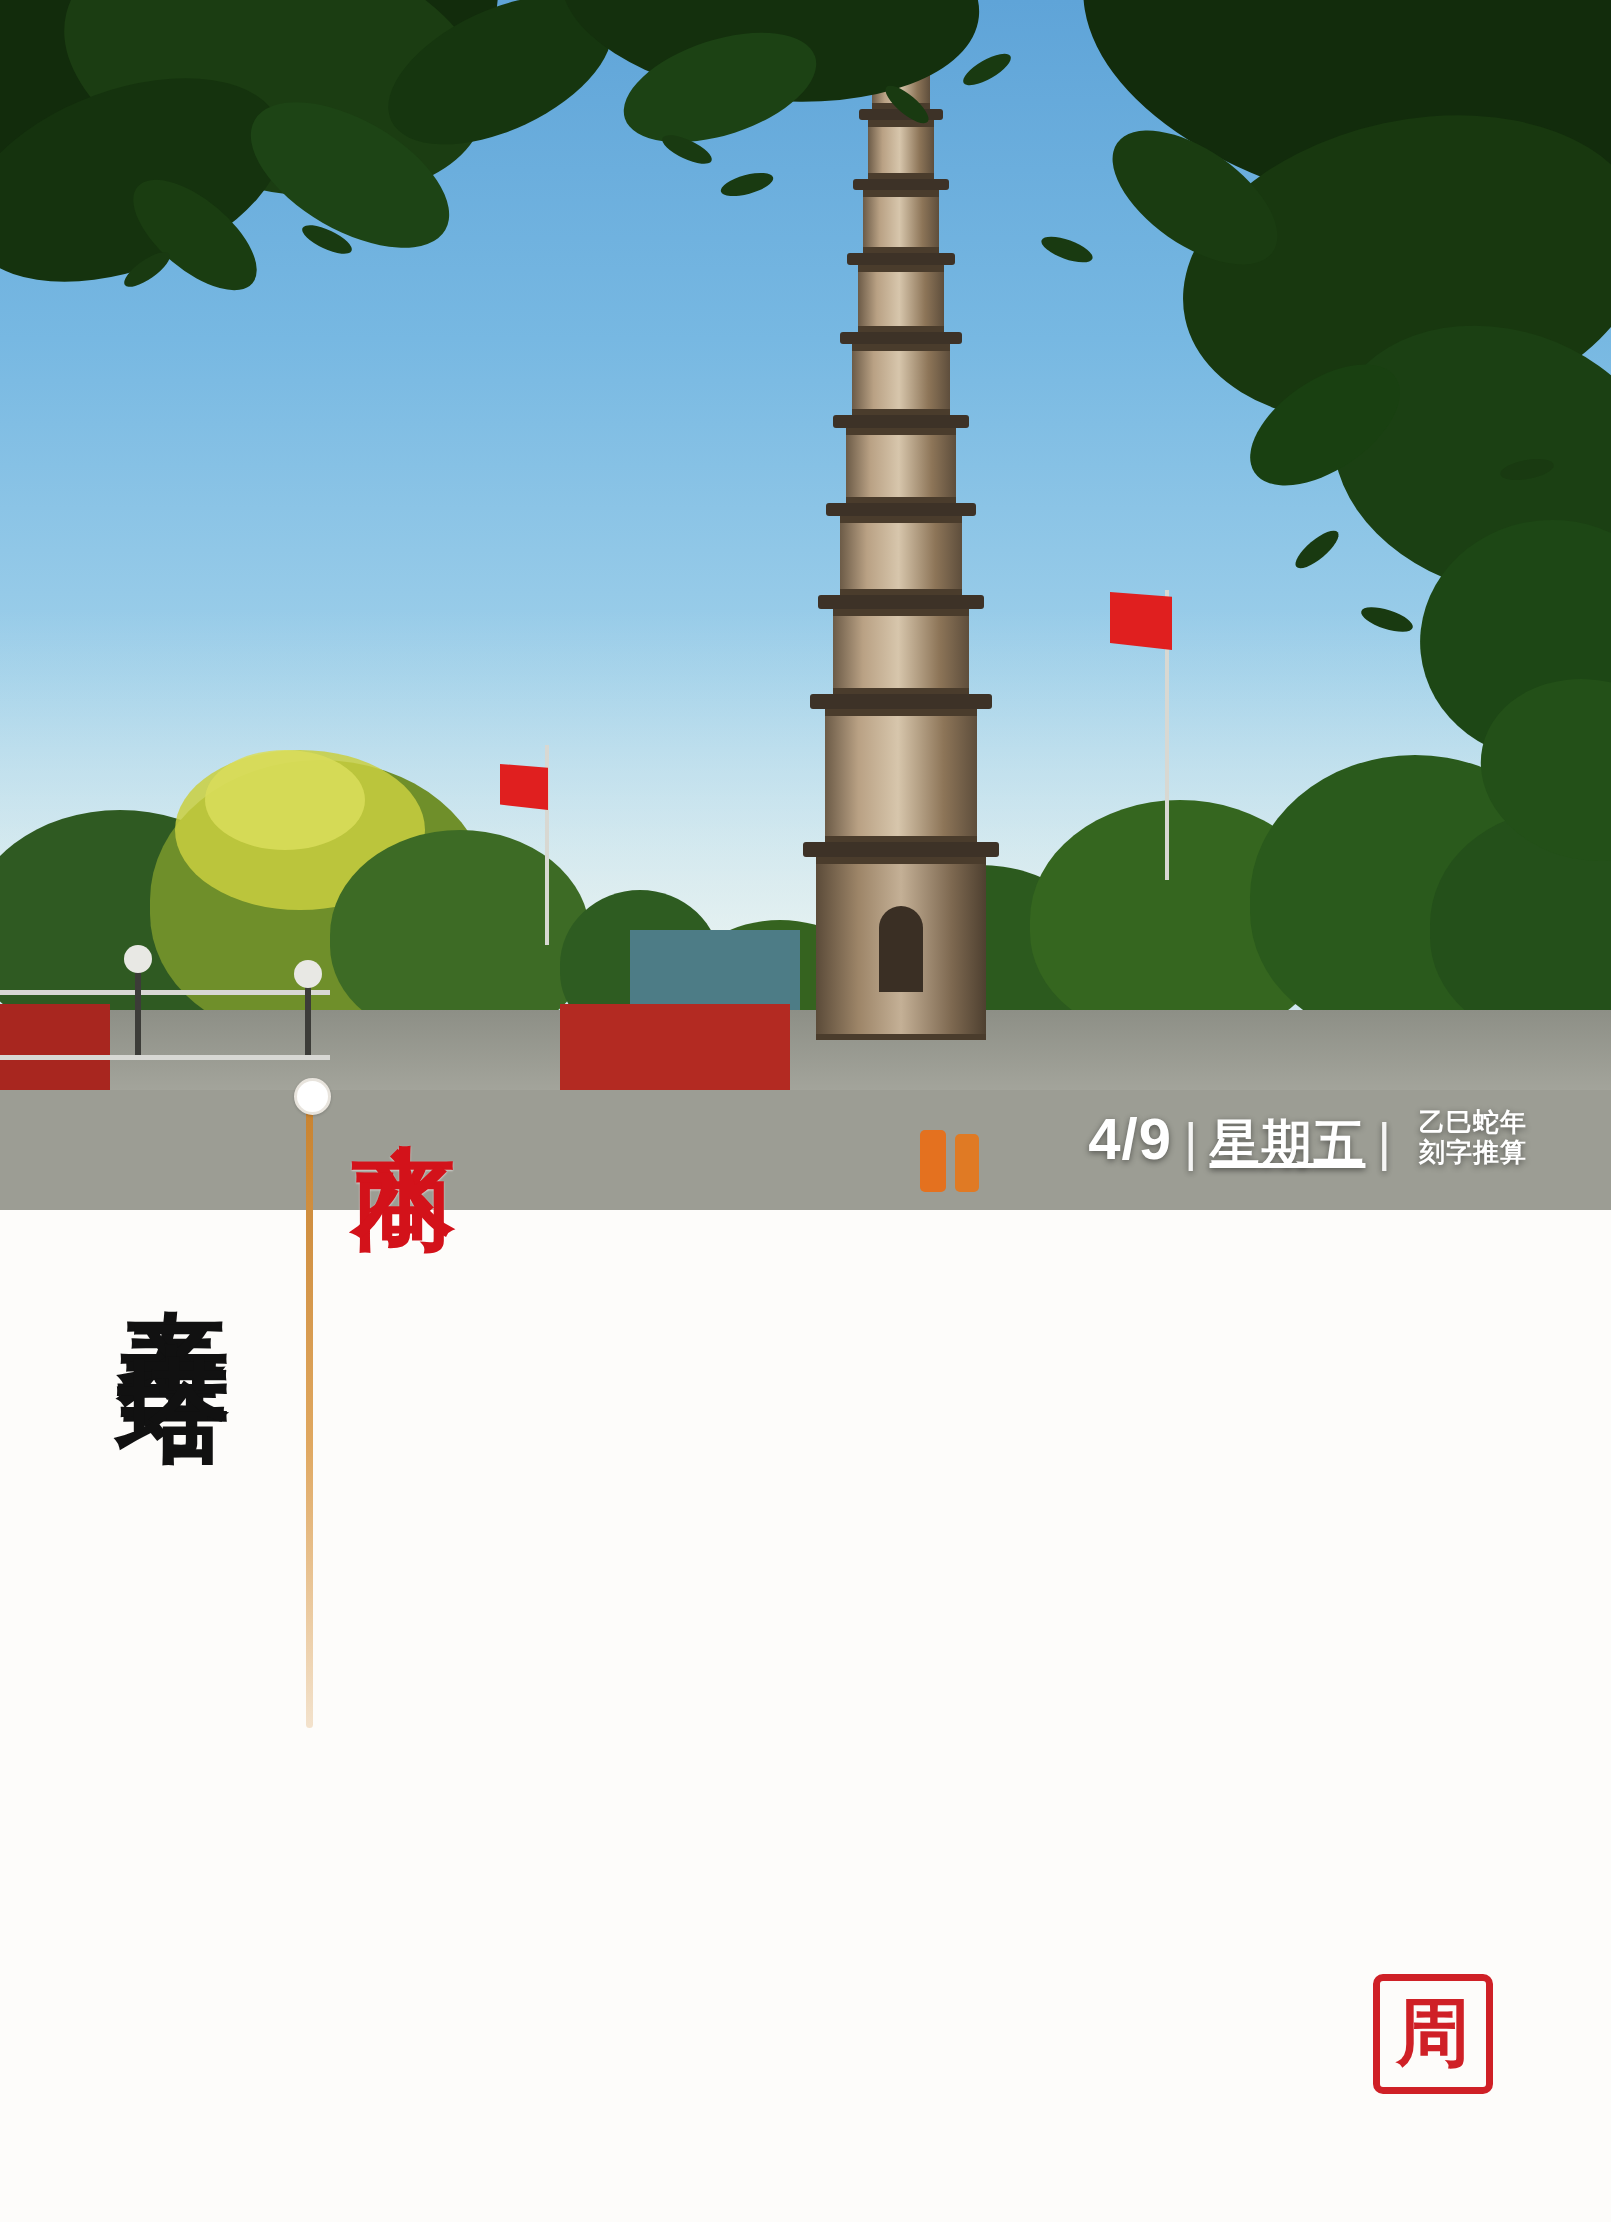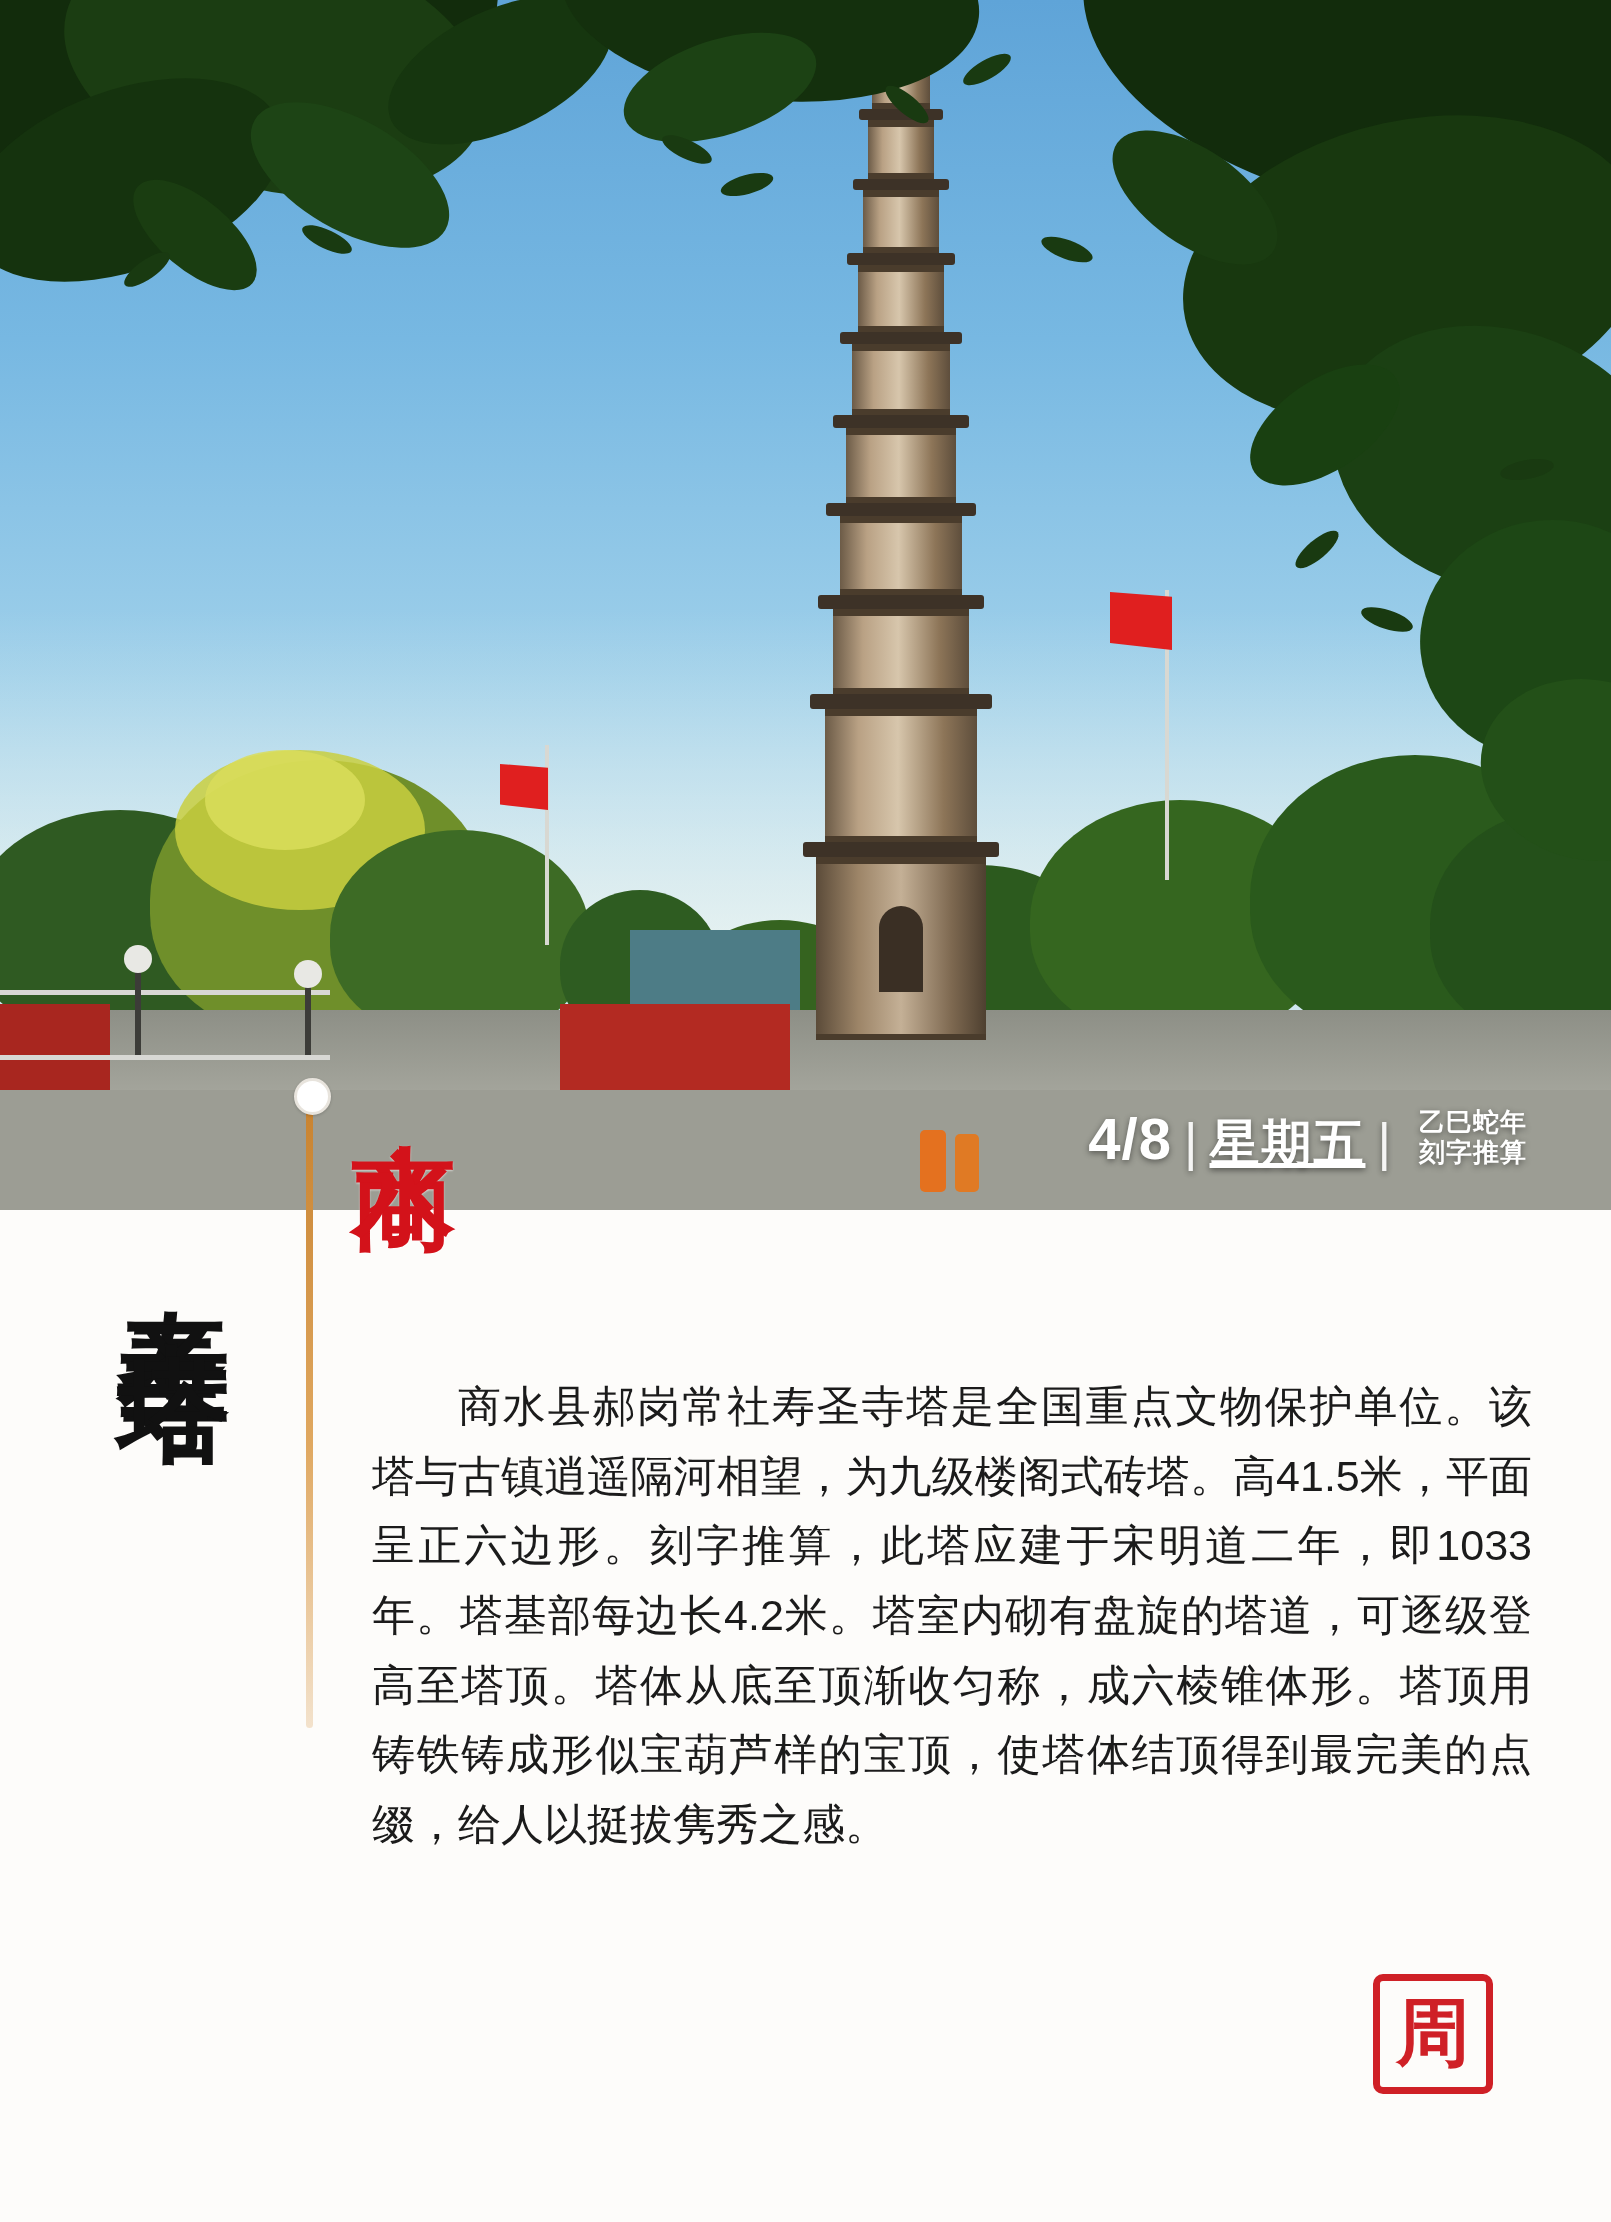--- a/index.html
+++ b/index.html
@@ -414,39 +414,38 @@
     <div class="leaflet" style="left:880px; top:95px; transform:rotate(40deg);"></div>
     <div class="leaflet" style="left:960px; top:60px; transform:rotate(-30deg);"></div>
     <div class="leaflet" style="left:1040px; top:240px; transform:rotate(20deg);"></div>
     <div class="leaflet" style="left:1290px; top:540px; transform:rotate(-40deg);"></div>
     <div class="leaflet" style="left:1360px; top:610px; transform:rotate(18deg);"></div>
     <div class="leaflet" style="left:1500px; top:460px; transform:rotate(-10deg);"></div>
     <div class="leaflet" style="left:120px; top:260px; transform:rotate(-35deg);"></div>
     <div class="leaflet" style="left:300px; top:230px; transform:rotate(25deg);"></div>
 
     <div class="date-bar">
-      <span class="date-num">4/8</span>
+      <span class="date-num">4/9</span>
       <span class="date-sep">|</span>
       <span class="date-week">星期五</span>
       <span class="date-sep">|</span>
       <span class="lunar">
         <span style="display:block;">乙巳蛇年</span>
         <span style="display:block;">刻字推算</span>
       </span>
     </div>
   </div>
 
   <div class="panel"></div>
 
   <div class="city">商水</div>
 
   <div class="divider"></div>
   <div class="divider-dot"></div>
 
   <div class="title-vert">寿圣寺塔</div>
 
-  <div class="body-text">商水县郝岗常社寿圣寺塔是全国重点文物保护单位。该塔与古镇逍遥隔河相望，为九级楼阁式砖塔。高41.5米，平面呈正六边形。刻字推算，此塔应建于宋明道二年，即1033年。塔基部每边长4.2米。塔室内砌有盘旋的塔道，可逐级登高至塔顶。塔体从底至顶渐收匀称，成六棱锥体形。塔顶用铸铁铸成形似宝葫芦样的宝顶，使塔体结顶得到最完美的点缀，给人以挺拔隽秀之感。</div>
 
   <div class="seal">
     <div class="seal-glyph">周</div>
   </div>
 
 </div>
 
 </body></html>

